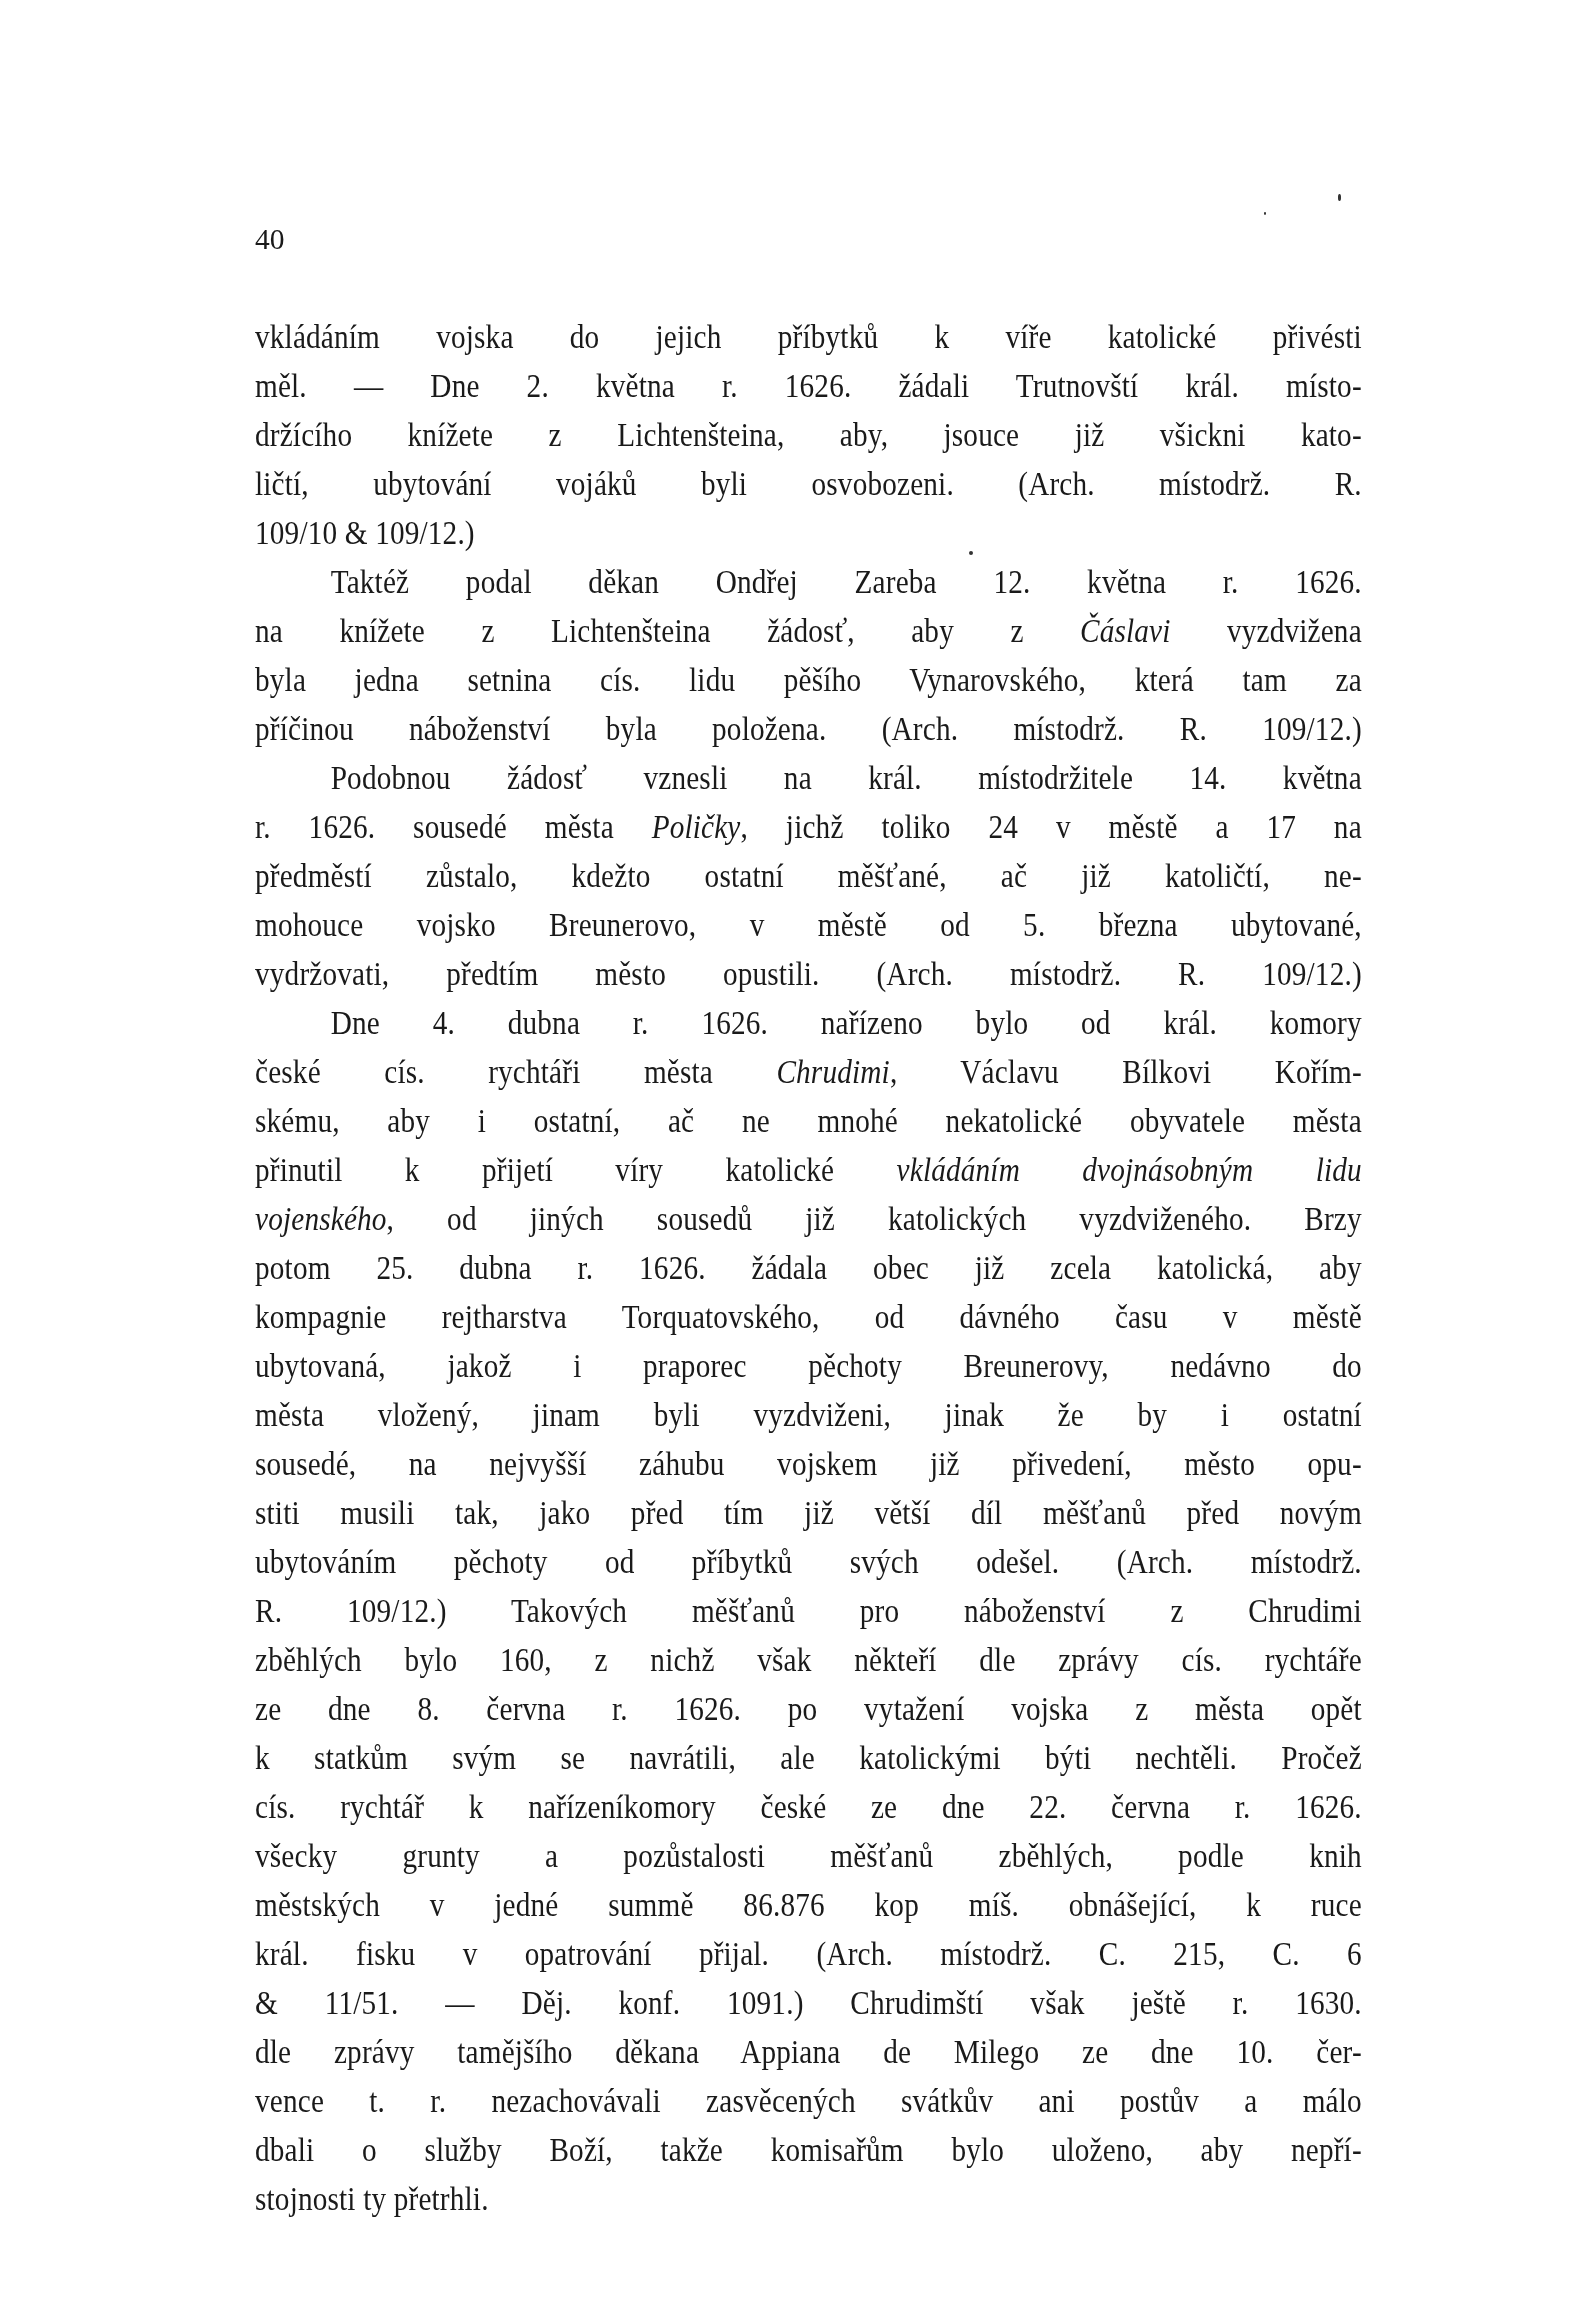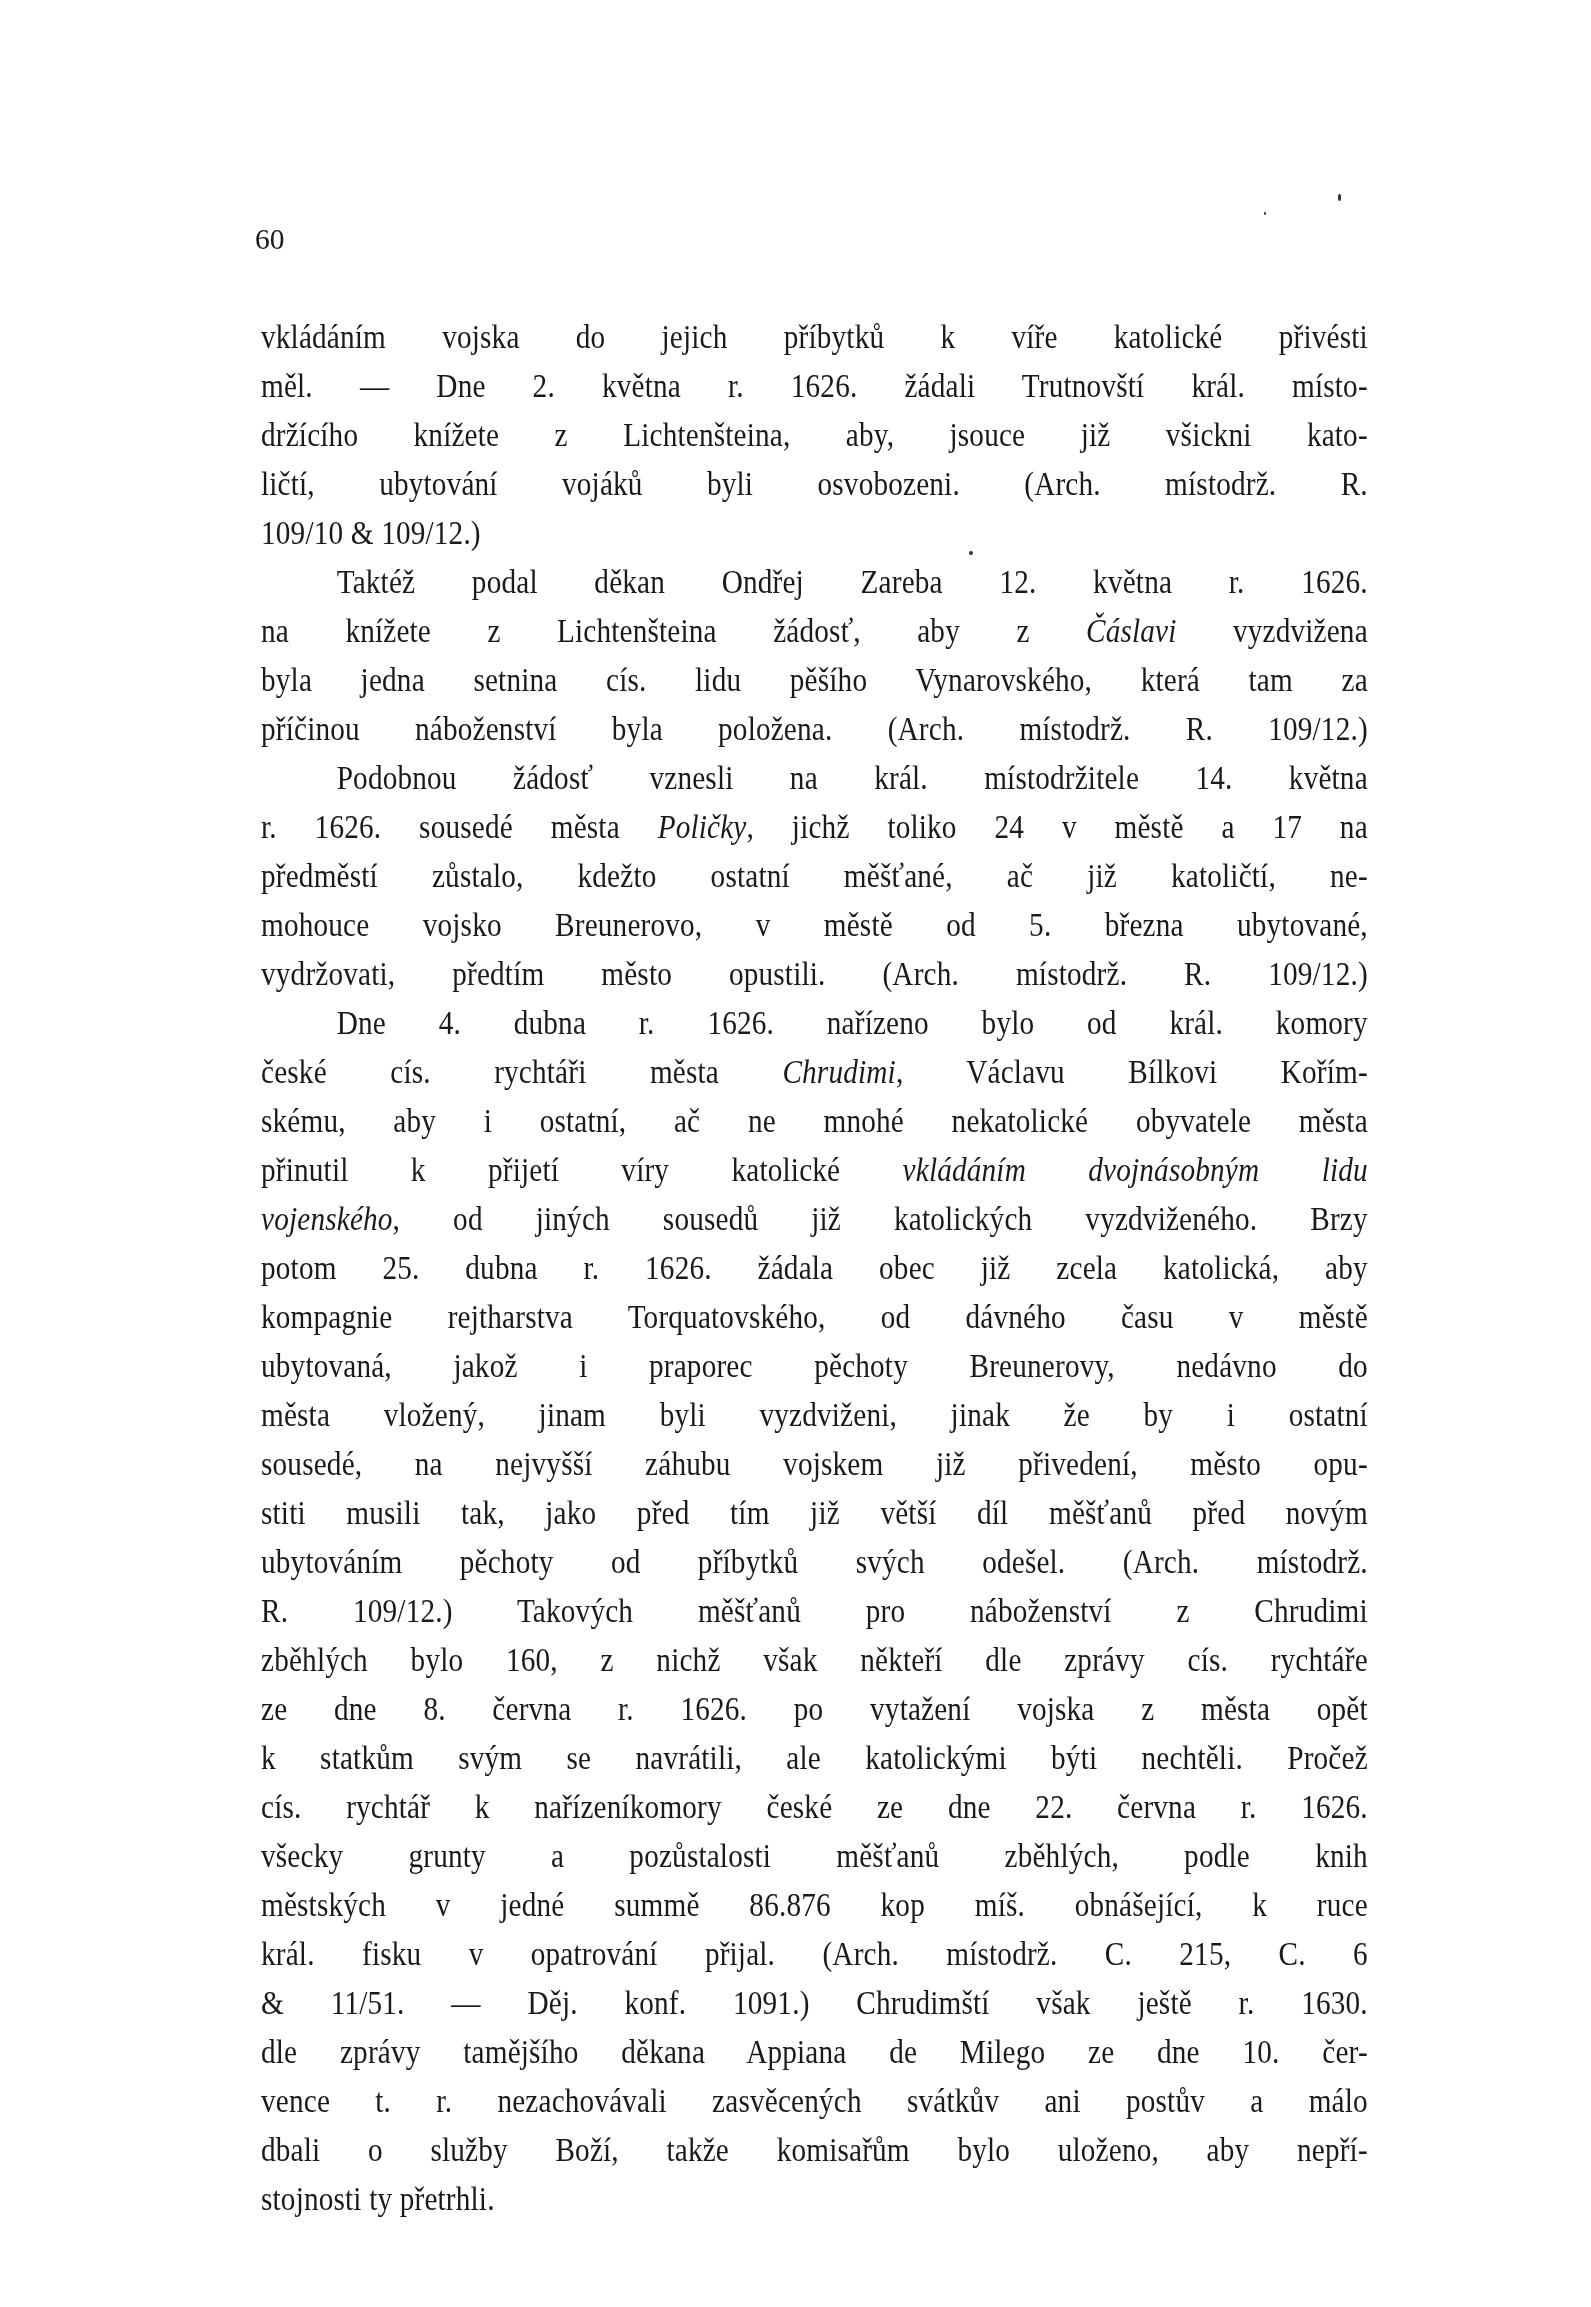--- a/index.html
+++ b/index.html
@@ -1,31 +1,31 @@
 <!DOCTYPE html>
 <html style="font-size:7.4px"><head>
 <meta charset="utf-8">
 <style>
   html, body { margin: 0; padding: 0; background: #ffffff; }
   body { width: 1592px; height: 2526px; position: relative; overflow: hidden;
          font-family: "Liberation Serif", "DejaVu Serif", serif; color: #1a1a1a; }
   .page-number { position: absolute; left: 255px; top: 225px; font-size: 29.5px; line-height: 1; }
-  .body-text { position: absolute; left: 261px; top: 312px; width: 1107px; }
+  .body-text { position: absolute; left: 255px; top: 312px; width: 1107px; }
   .line { display: block; height: 49px; line-height: 49px; font-size: 34px;
           white-space: nowrap; text-align: justify; text-align-last: justify;
           letter-spacing: 0.2px; transform: scaleX(0.86); transform-origin: left center; width: 1287px; }
   .line.last { text-align-last: left; }
   .line.indent { padding-left: 88px; box-sizing: border-box; }
   .line em { font-style: italic; }
   .speck { position: absolute; background: #333; border-radius: 50%; }
 </style>
 </head>
 <body>
 
-<div class="page-number">60</div>
+<div class="page-number">40</div>
 
 <div class="body-text" id="body-text">
     <span class="line">vkládáním vojska do jejich příbytků k víře katolické přivésti</span>
     <span class="line">měl. — Dne 2. května r. 1626. žádali Trutnovští král. místo-</span>
     <span class="line">držícího knížete z Lichtenšteina, aby, jsouce již všickni kato-</span>
     <span class="line">ličtí, ubytování vojáků byli osvobozeni. (Arch. místodrž. R.</span>
     <span class="line last">109/10 &amp; 109/12.)</span>
     <span class="line indent">Taktéž podal děkan Ondřej Zareba 12. května r. 1626.</span>
     <span class="line">na knížete z Lichtenšteina žádosť, aby z <em>Čáslavi</em> vyzdvižena</span>
     <span class="line">byla jedna setnina cís. lidu pěšího Vynarovského, která tam za</span>

